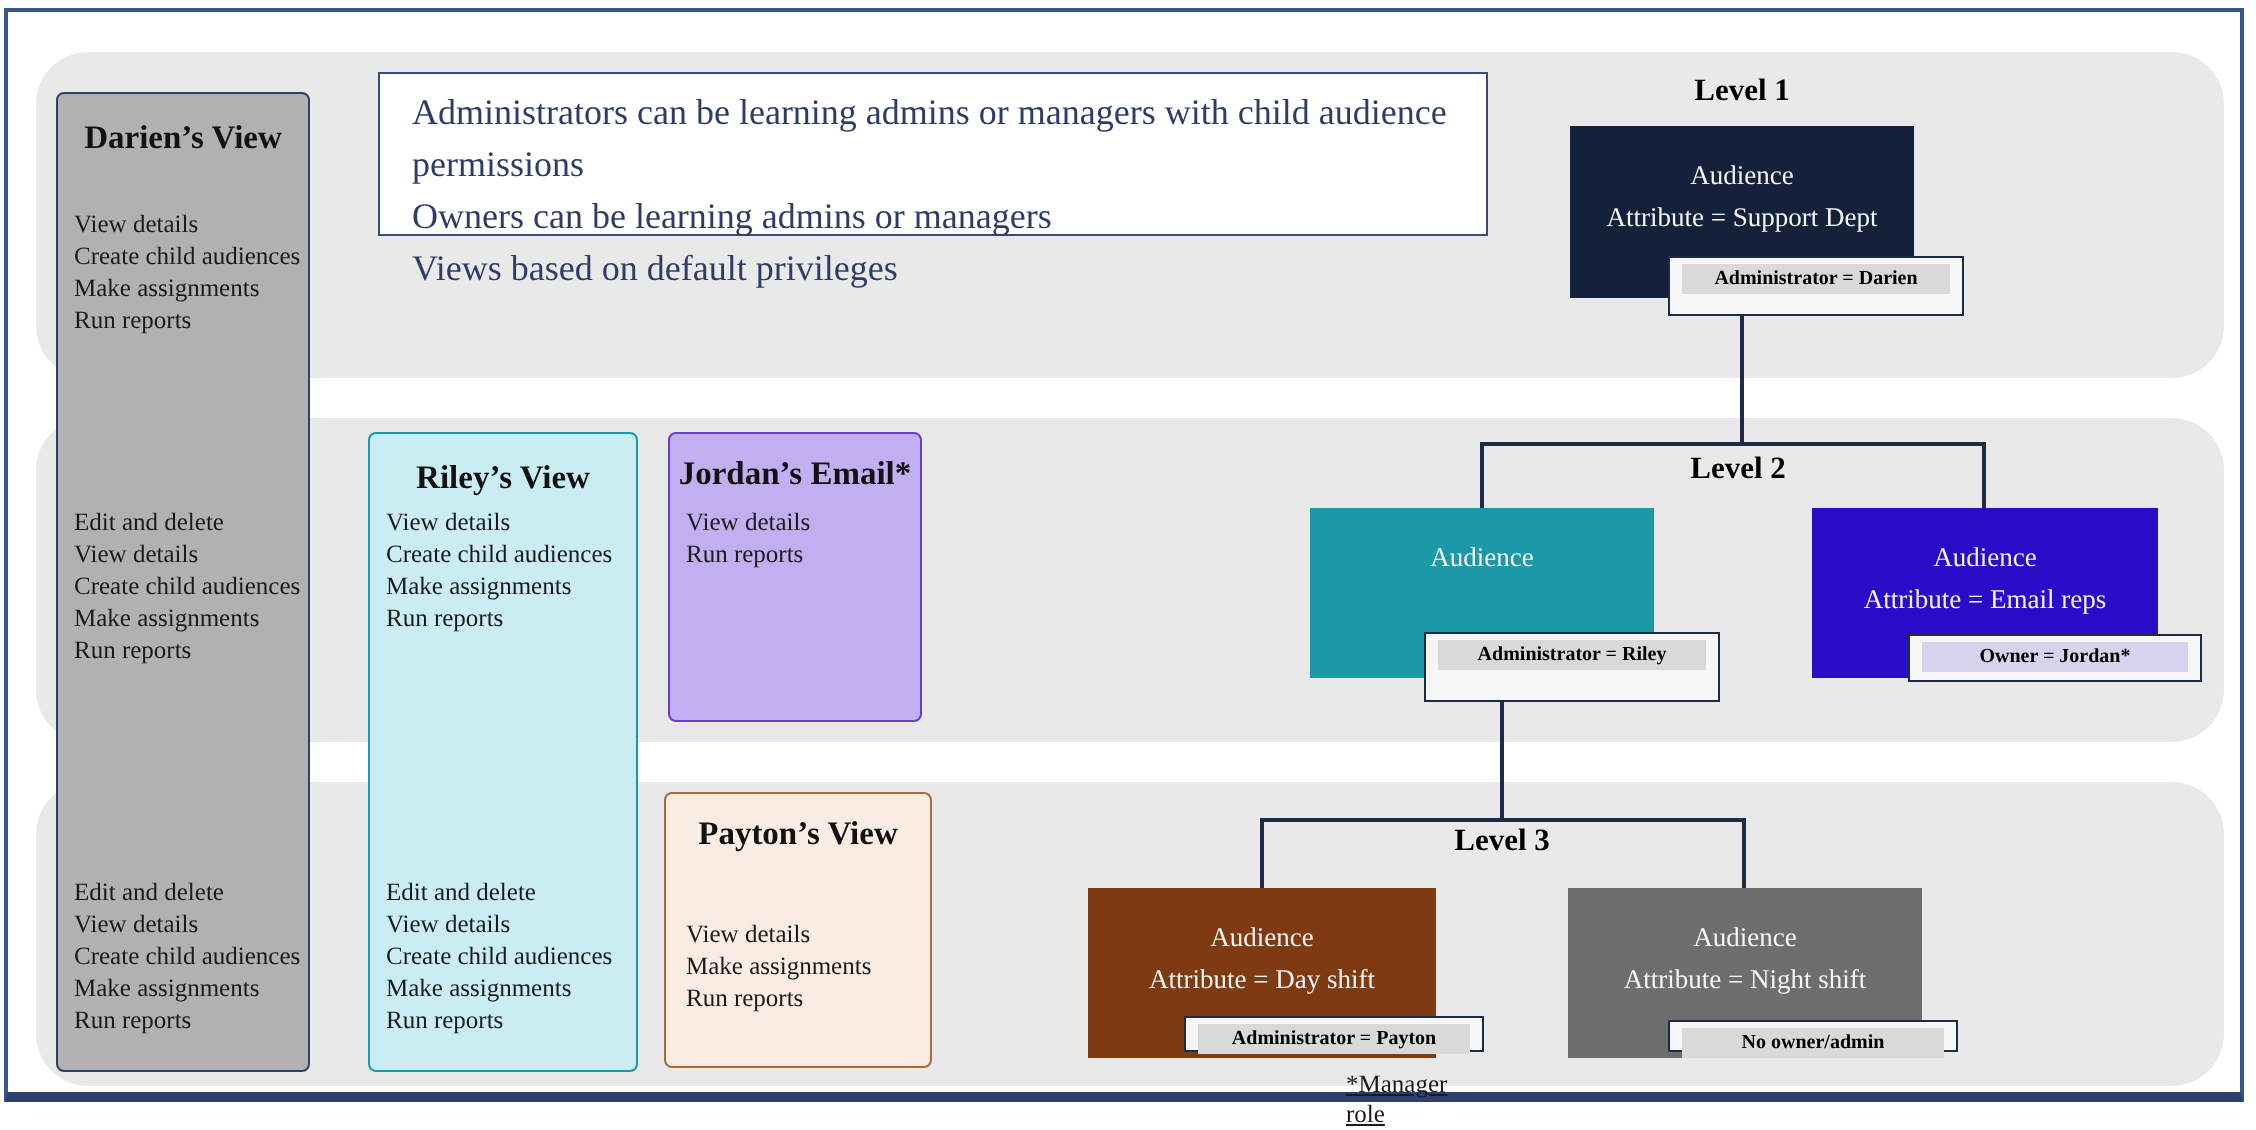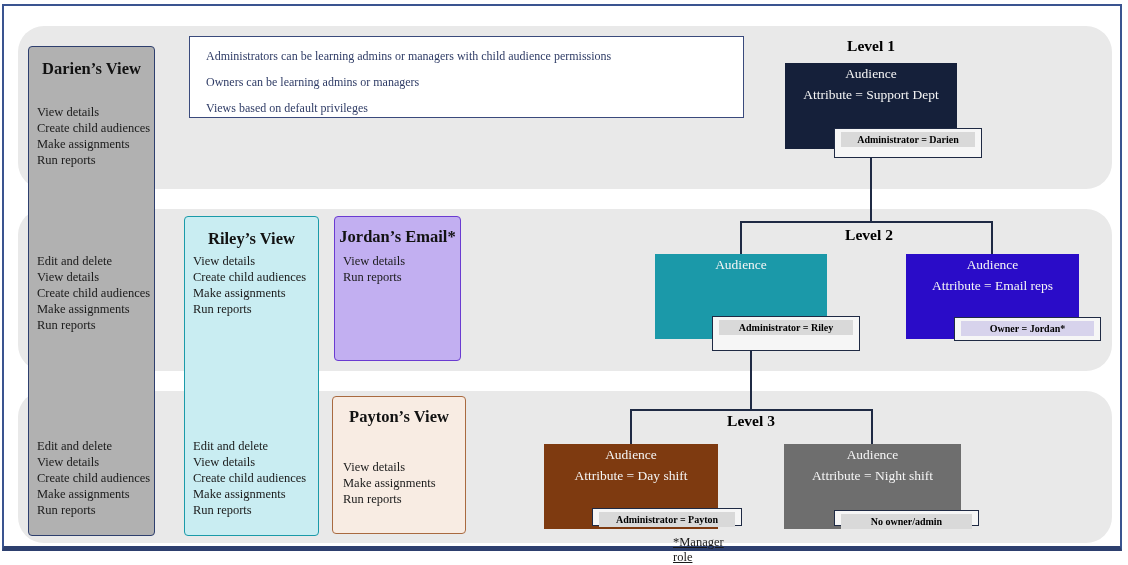--- a/index.html
+++ b/index.html
@@ -12,24 +12,24 @@
   .band2{top:203px;height:162px;}
   .band3{top:385px;height:152px;}
   .viewbox{position:absolute;box-sizing:border-box;border-radius:4px;}
   .view-title{position:absolute;font-weight:bold;font-size:16.5px;text-align:center;width:100%;}
   .vlist{position:absolute;font-size:12.5px;line-height:16px;color:#1a1a1a;}
   #darien-view{left:24px;top:40px;width:127px;height:490px;background:#b1b1b1;border:1.5px solid #2e3f6e;}
   #riley-view{left:180px;top:210px;width:135px;height:320px;background:#c9edf2;border:1.5px solid #1a9aa9;}
   #jordan-view{left:330px;top:210px;width:127px;height:145px;background:#c2aff1;border:1.5px solid #6a3bd1;}
   #payton-view{left:328px;top:390px;width:134px;height:138px;background:#f8ece3;border:1.5px solid #a96a40;}
   #legend{position:absolute;left:185px;top:30px;width:555px;height:82px;box-sizing:border-box;
-          background:#ffffff;border:1.5px solid #3a4a7c;color:#2f3c66;font-size:12px;
+          background:#ffffff;border:1.5px solid #3a4a7c;color:#2f3c66;font-size:18px;
           line-height:26px;padding:6px 0 0 16px;}
   .audience{position:absolute;color:#f5f5f5;text-align:center;font-size:13.5px;line-height:21px;
-            box-sizing:border-box;}
+            padding-top:14px;box-sizing:border-box;}
   #aud-l1{left:781px;top:57px;width:172px;height:86px;background:#15203a;}
   #aud-phone{left:651px;top:248px;width:172px;height:85px;background:#1b99a9;}
   #aud-email{left:902px;top:248px;width:173px;height:85px;background:#2a0cc8;}
   #aud-day{left:540px;top:438px;width:174px;height:85px;background:#7e3a10;}
   #aud-night{left:780px;top:438px;width:177px;height:85px;background:#6e6e6e;}
   .tag{position:absolute;box-sizing:border-box;background:#f6f6f6;border:1px solid #1f2a44;
        text-align:center;font-weight:bold;font-size:10px;color:#000;}
   .tag .hl{display:inline-block;background:#d9d9d9;width:92%;padding:2px 0;margin-top:3px;}
   .tag.lav .hl{background:#d7d3ec;}
   #tag-darien{left:830px;top:122px;width:148px;height:30px;}

